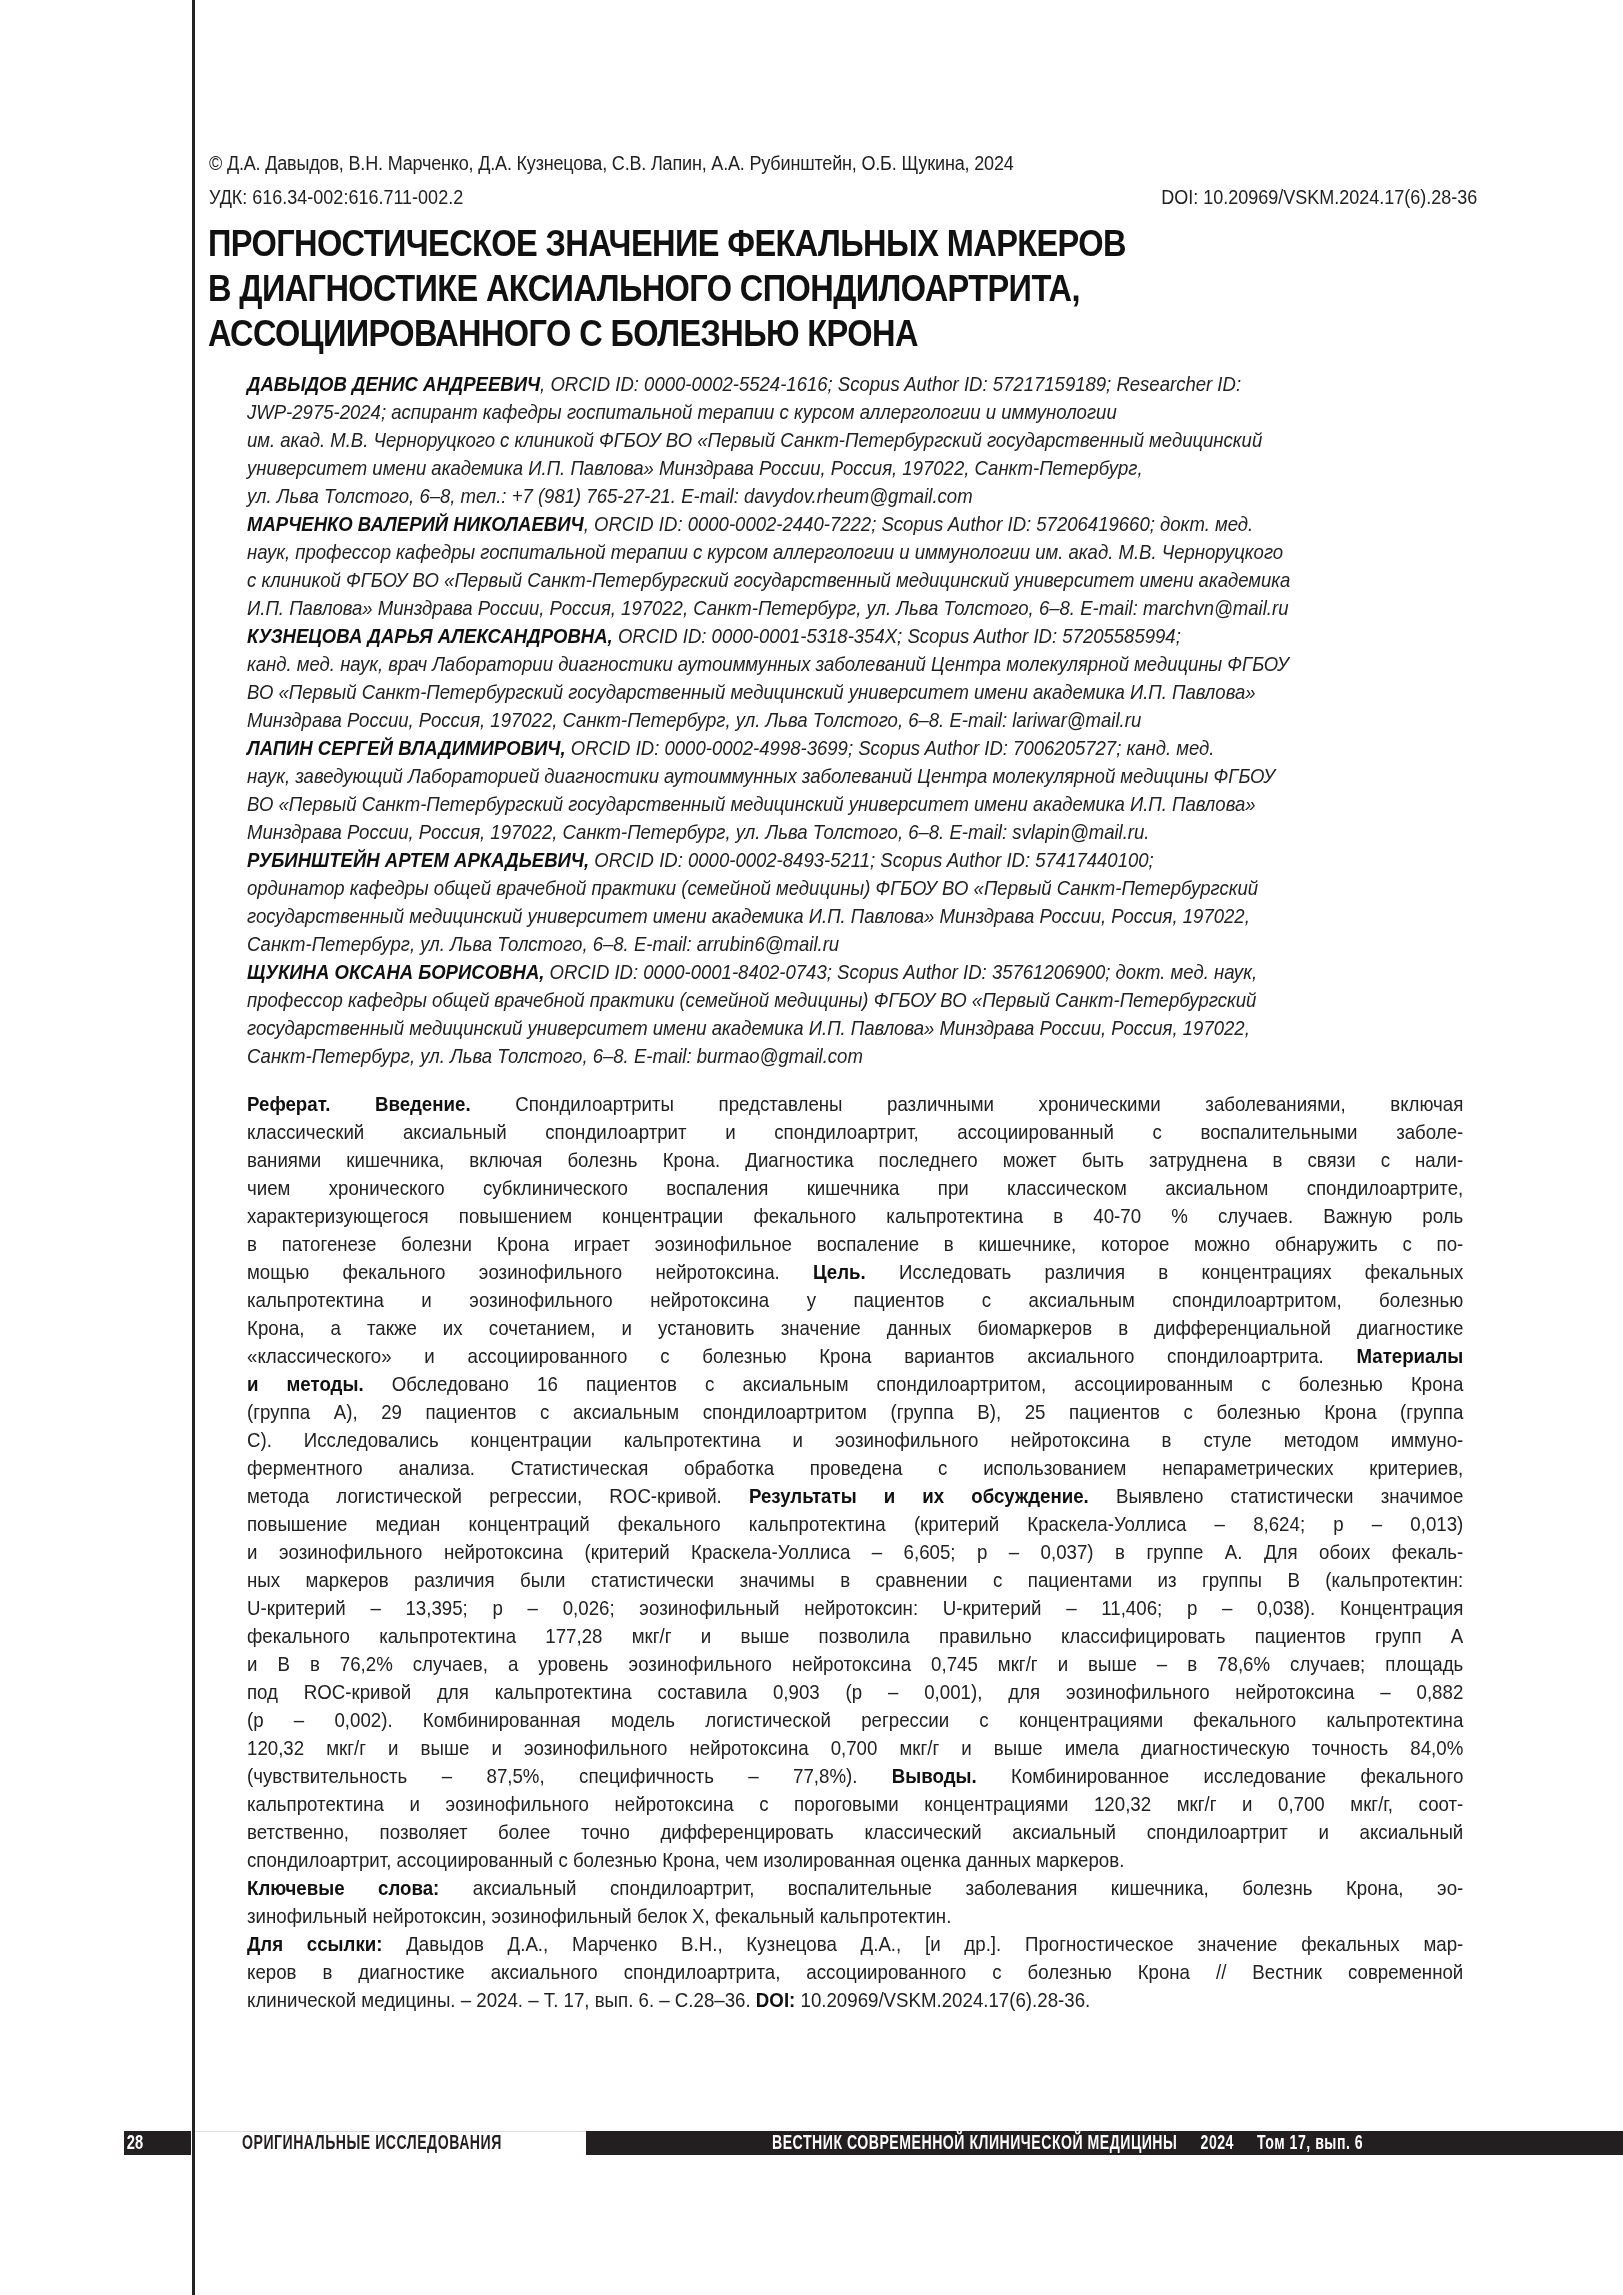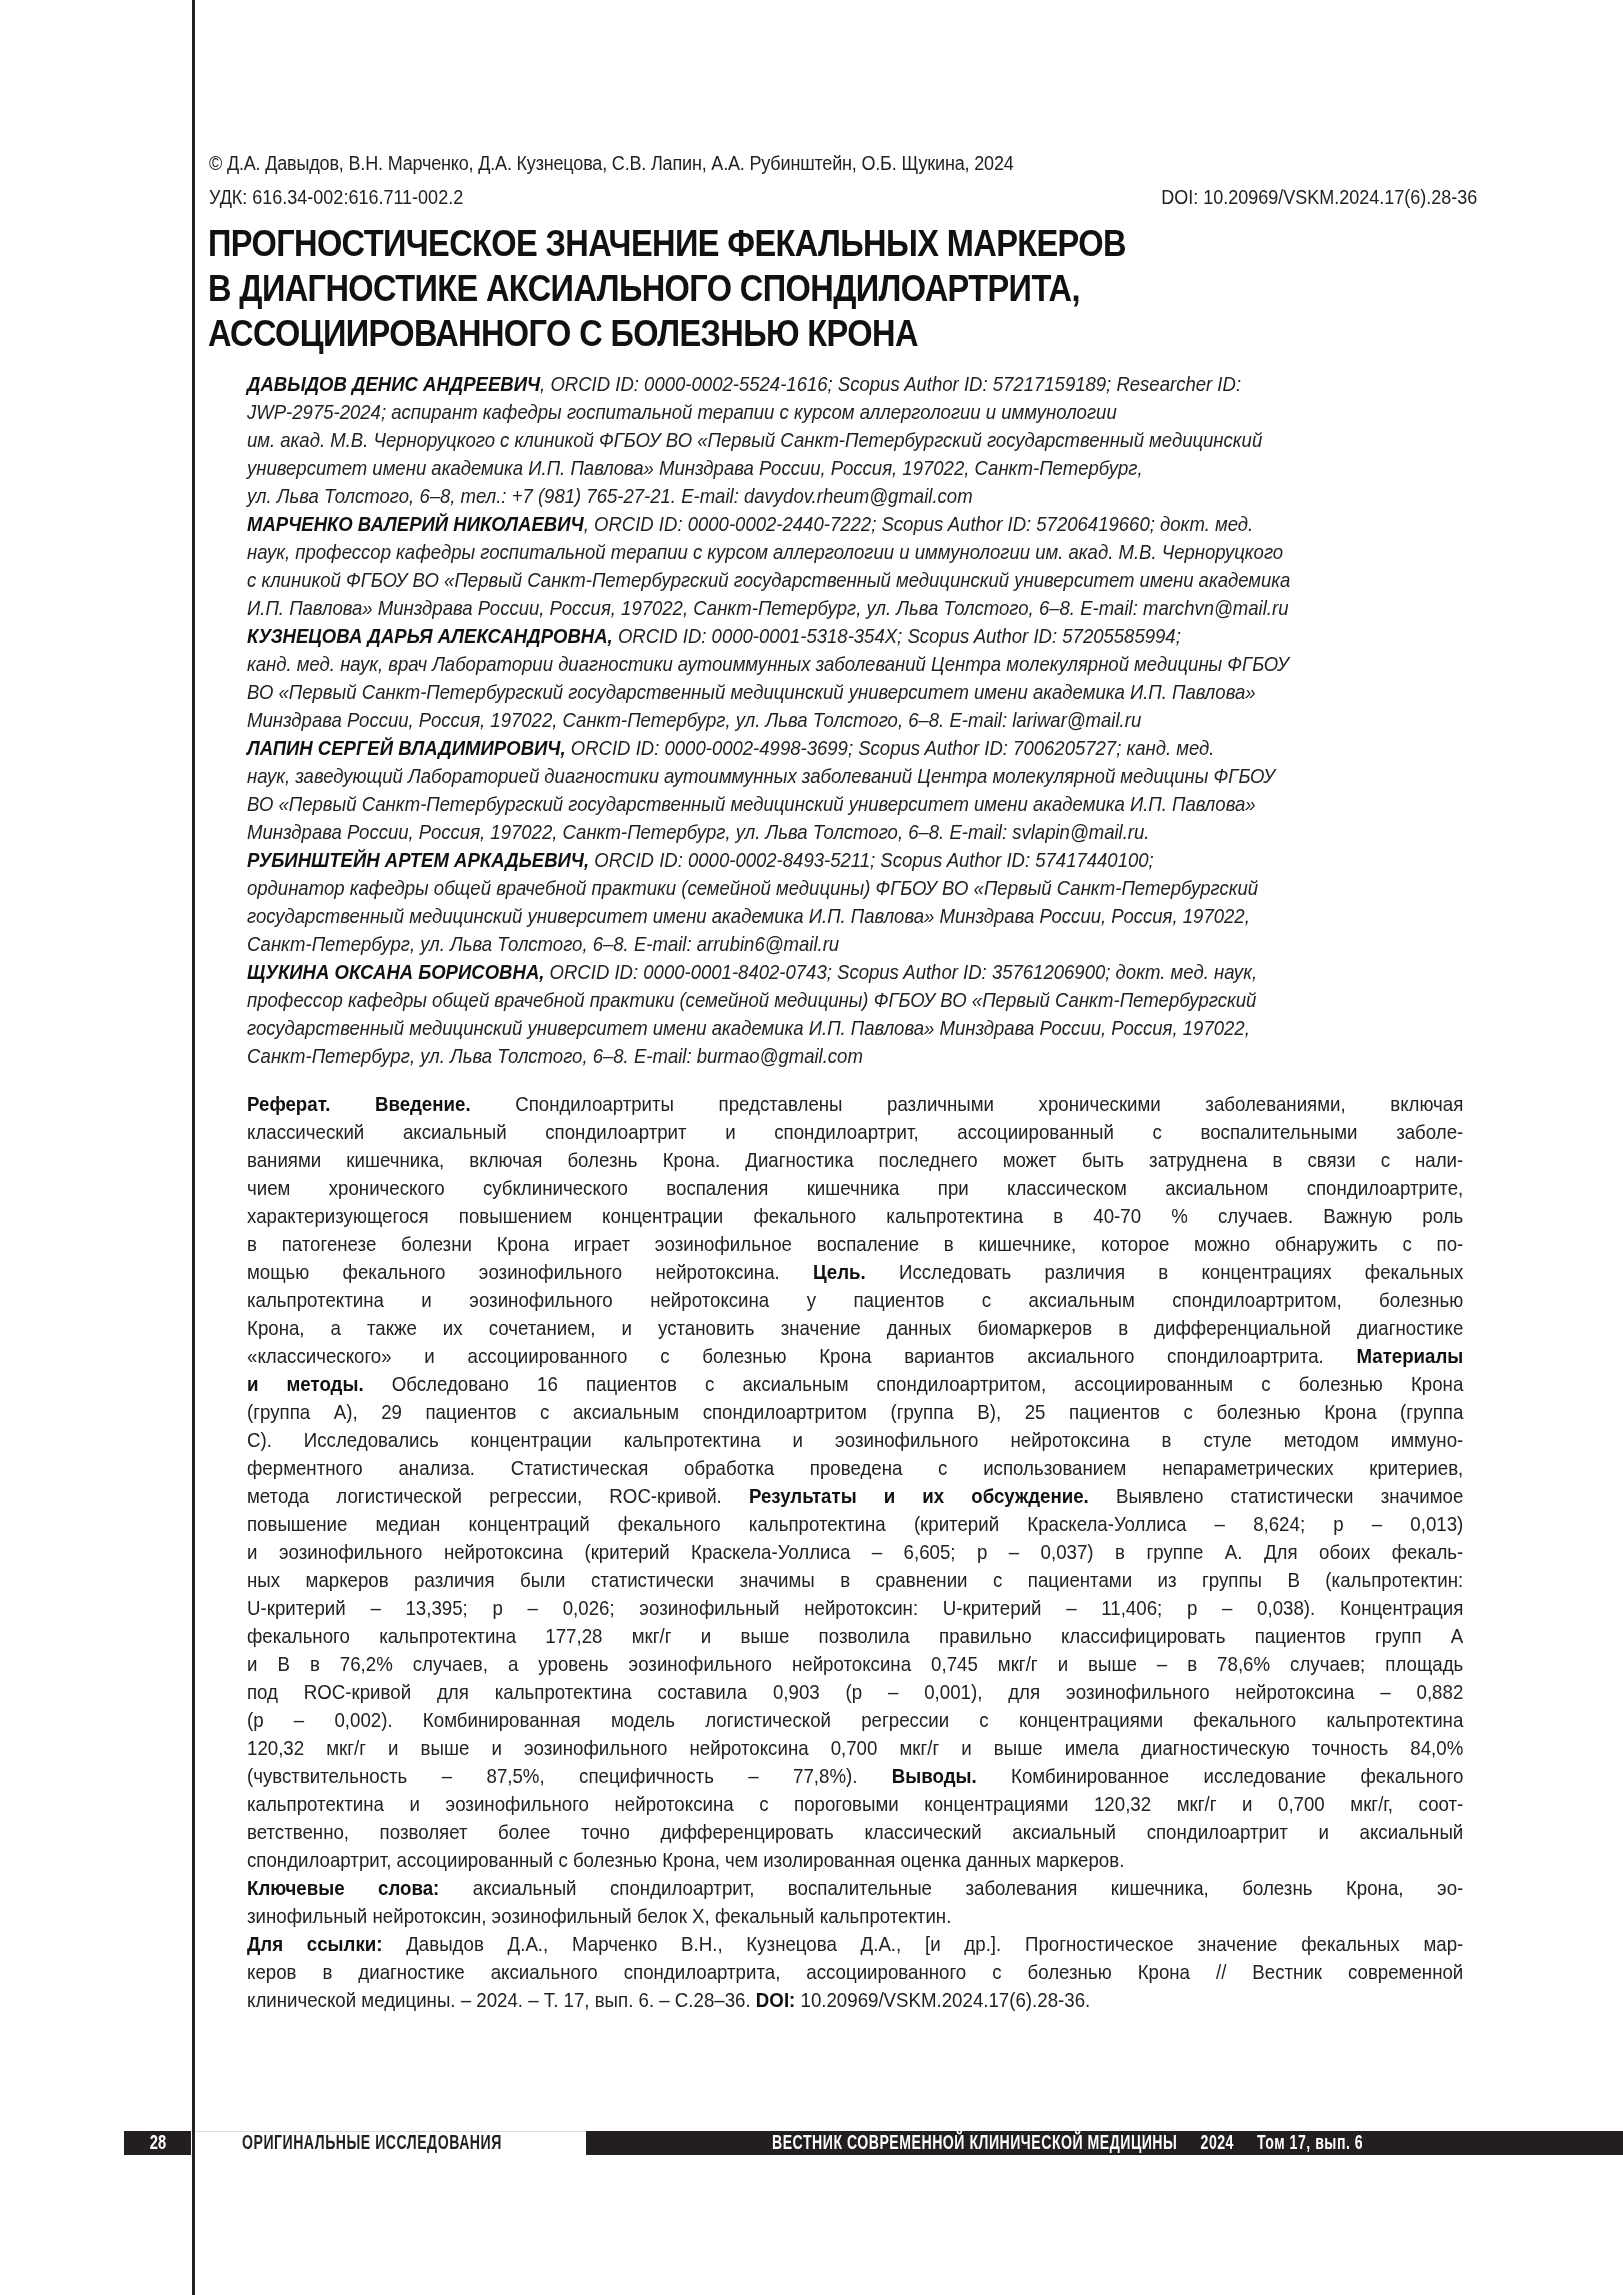--- a/index.html
+++ b/index.html
@@ -11,21 +11,21 @@
   .title { position: absolute; left: 208px; top: 221px; width: 1112px; font-weight: bold; font-size: 37px; line-height: 45px; letter-spacing: -0.7px; color: #111; transform: scaleX(0.88); transform-origin: left; }
   .title div { white-space: nowrap; }
   .authors { position: absolute; left: 247px; top: 370px; width: 1328px; font-style: italic; font-size: 20.6px; line-height: 28px; color: #222; transform: scaleX(0.9); transform-origin: left; }
   .authors .line { white-space: nowrap; }
   .authors b { font-style: italic; font-weight: bold; color: #111; }
   .abstract { position: absolute; left: 247px; top: 1090px; width: 1341px; font-size: 20.6px; line-height: 28px; color: #222; transform: scaleX(0.907); transform-origin: left; }
   .abstract .line { white-space: nowrap; text-align: justify; text-align-last: justify; }
   .abstract .line.last { text-align-last: left; }
   .abstract b { color: #111; }
   .footer-thin { position: absolute; left: 195px; top: 2131px; width: 1309px; height: 1.3px; background: #ddd; }
-  .footer-pagenum { position: absolute; left: 124px; top: 2131px; width: 67px; height: 23.6px; background: #231f20; color: #fff; font-weight: bold; font-size: 19.6px; line-height: 23.6px; text-align: center; }
+  .footer-pagenum { position: absolute; left: 124px; top: 2131px; width: 67px; height: 23.6px; background: #231f20; color: #fff; font-weight: bold; font-size: 19.6px; line-height: 23.6px; text-align: left; }
   .footer-pagenum span { display: inline-block; transform: scaleX(0.75); }
   .footer-section { position: absolute; left: 242px; top: 2131px; height: 23.6px; line-height: 23.6px; font-weight: bold; font-size: 19.6px; color: #231f20; white-space: nowrap; transform: scaleX(0.72); transform-origin: left; letter-spacing: 0.7px; }
   .footer-bar { position: absolute; left: 586px; top: 2131px; width: 1038px; height: 23.6px; background: #231f20; }
   .footer-journal { position: absolute; left: 772px; top: 2131px; height: 23.6px; line-height: 23.6px; font-weight: bold; font-size: 19.6px; color: #fff; white-space: nowrap; transform: scaleX(0.72); transform-origin: left; letter-spacing: 0.7px; }
   .footer-journal span { margin-right: 26px; }
 </style>
 </head>
 <body>
 
 <div class="vline"></div>

